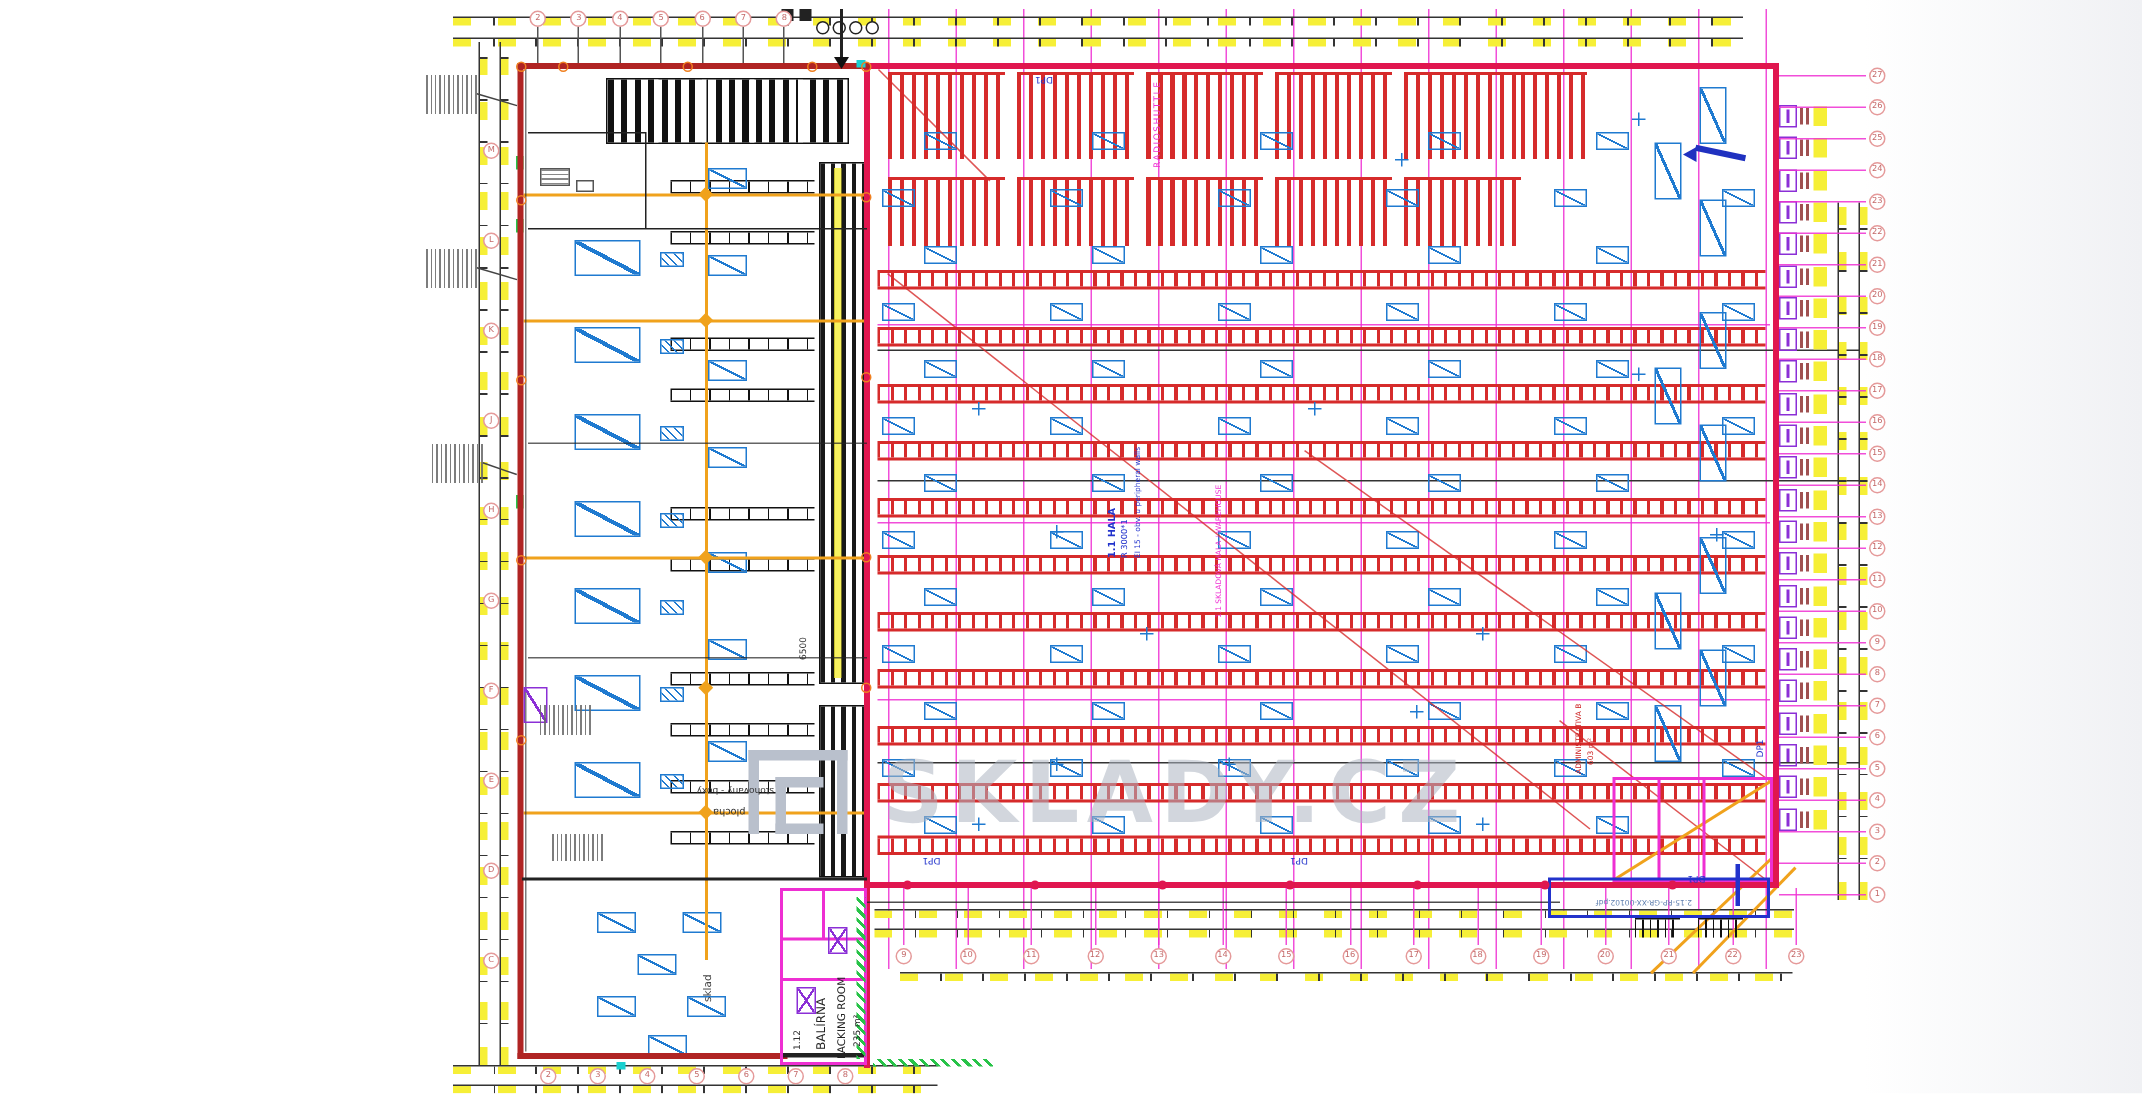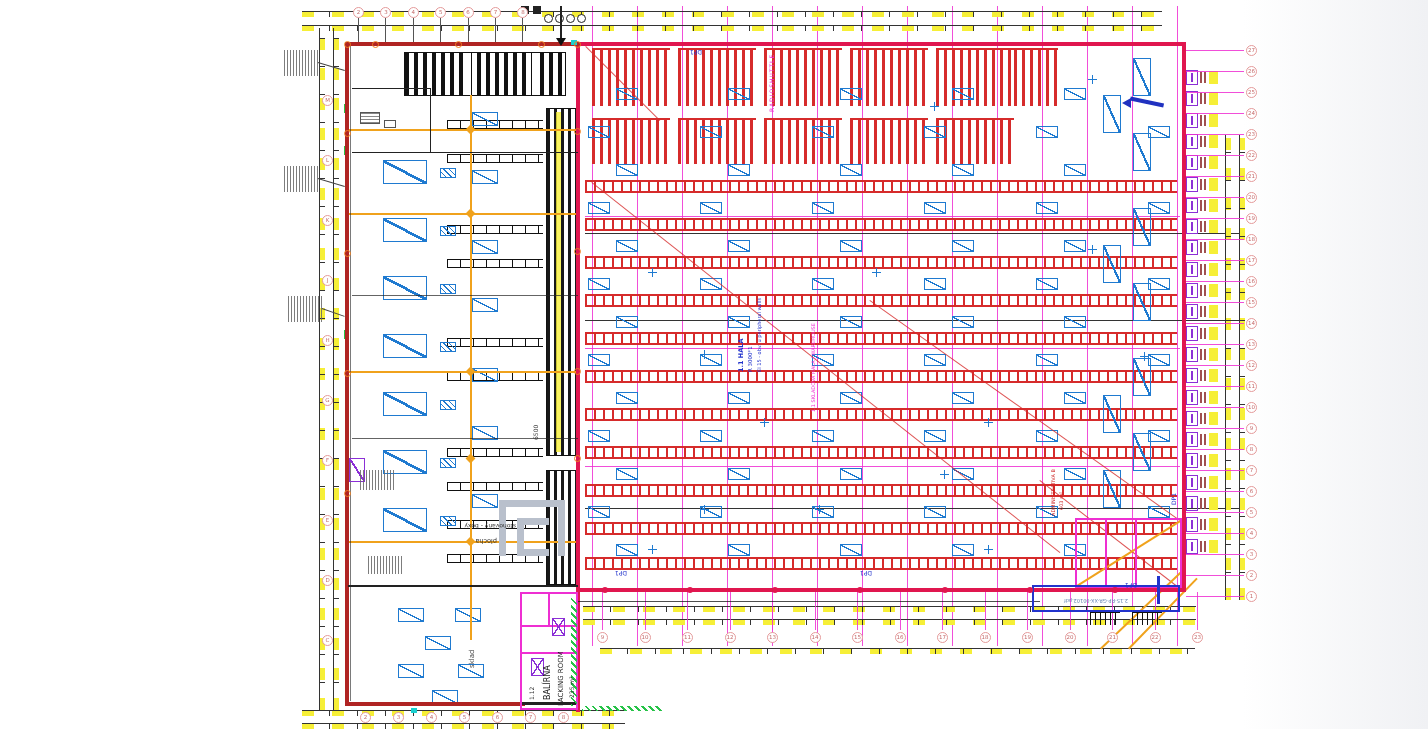--- a/index.html
+++ b/index.html
@@ -593,13 +593,14 @@
   <div class="rlab r90" style="left:543px;top:700px;color:#222;font-size:8px;">BALÍRNA</div>
   <div class="rlab r90" style="left:557px;top:706px;color:#222;font-size:7px;">PACKING ROOM</div>
   <div class="rlab r90" style="left:568px;top:698px;color:#222;font-size:6px;">235 m²</div>
   <div class="rlab r90" style="left:1050px;top:516px;color:#cc2222;font-size:5px;">ADMINISTRATIVA B</div>
   <div class="rlab r90" style="left:1058px;top:510px;color:#cc2222;font-size:5px;">603 m²</div>
   <div class="rlab r180" style="left:1128px;top:604px;color:#6080b0;font-size:5px;">2.15-RP-GR-XX-00102.pdf</div>
   <div class="rlab r90" style="left:532px;top:440px;color:#333;font-size:6px;">6500</div>
 
   <div class="wm-outer"></div>
   <div class="wm-inner"></div>
+  <div class="wm-text">SKLADY.CZ</div>
 </div>
 
 </body></html>

